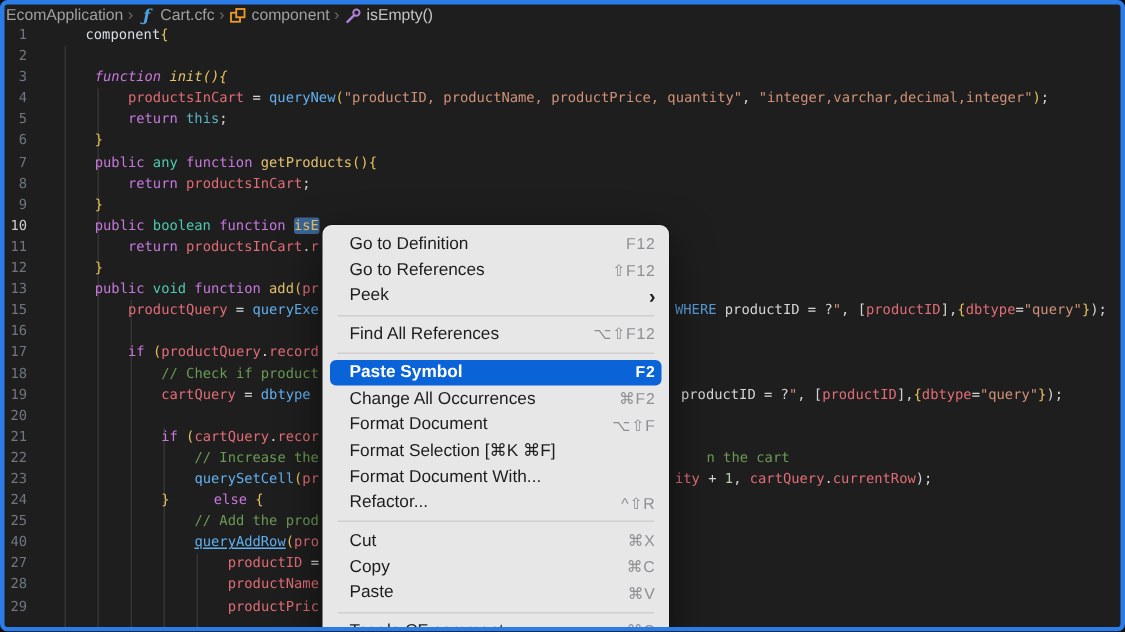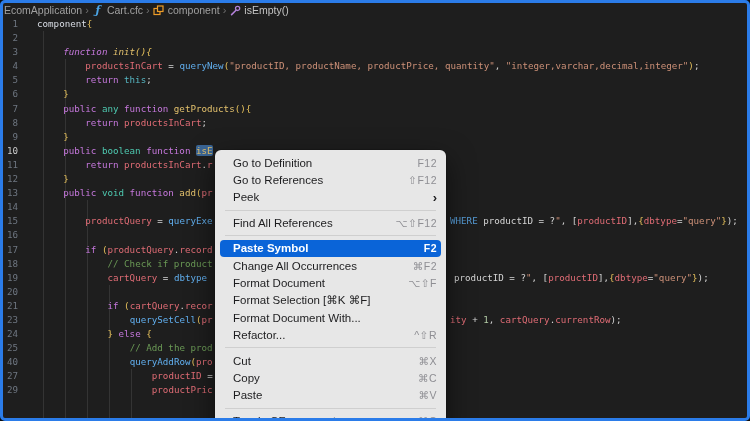--- a/index.html
+++ b/index.html
@@ -82,21 +82,21 @@
 
     <div class="guide" style="left:40px;top:28px;height:387px;"></div>
     <div class="guide" style="left:62px;top:56px;height:359px;"></div>
     <div class="guide" style="left:84px;top:197px;height:218px;"></div>
     <div class="guide" style="left:106px;top:282px;height:133px;"></div>
     <div class="guide" style="left:128px;top:366px;height:49px;"></div>
 
     <div class="lines">
         <div class="line">
           <span class="ln">1</span>
-          <span class="code" style="left: 34px;"><span style="color: rgb(216, 220, 228);">component</span><span style="color: rgb(229, 192, 91);">{</span></span>
+          <span class="code" style="left: 54px;"><span style="color: rgb(216, 220, 228);">component</span><span style="color: rgb(229, 192, 91);">{</span></span>
         </div>
         <div class="line">
           <span class="ln">2</span>
           <span class="code" style="left: 38px;"></span>
         </div>
         <div class="line">
           <span class="ln">3</span>
           <span class="code" style="left: 60.16px; font-style: italic;"><span style="color: rgb(198, 120, 221);">function </span><span style="color: rgb(226, 192, 108);">init</span><span style="color: rgb(229, 192, 91);">(){</span></span>
         </div>
         <div class="line">
@@ -131,24 +131,20 @@
           <span class="ln">11</span>
           <span class="code" style="left: 82.32px;"><span style="color: rgb(198, 120, 221);">return </span><span style="color: rgb(224, 108, 117);">productsInCart</span><span style="color: rgb(212, 212, 212);">.</span><span style="color: rgb(224, 108, 117);">r</span></span>
         </div>
         <div class="line">
           <span class="ln">12</span>
           <span class="code" style="left: 60.16px;"><span style="color: rgb(229, 192, 91);">}</span></span>
         </div>
         <div class="line">
           <span class="ln">13</span>
           <span class="code" style="left: 60.16px;"><span style="color: rgb(198, 120, 221);">public </span><span style="color: rgb(78, 201, 176);">void </span><span style="color: rgb(198, 120, 221);">function </span><span style="color: rgb(226, 192, 108);">add</span><span style="color: rgb(229, 192, 91);">(</span><span style="color: rgb(224, 108, 117);">pr</span></span>
-        </div>
-        <div class="line">
-          <span class="ln">14</span>
-          <span class="code" style="left: 38px;"></span>
         </div>
         <div class="line">
           <span class="ln">15</span>
           <span class="code" style="left: 82.32px;"><span style="color: rgb(224, 108, 117);">productQuery </span><span style="color: rgb(212, 212, 212);">= </span><span style="color: rgb(97, 175, 239);">queryExe</span></span>
           <span class="rfrag" style="left: 447px;"><span style="color: rgb(86, 156, 214);">WHERE </span><span style="color: rgb(212, 212, 212);">productID </span><span style="color: rgb(212, 212, 212);">= </span><span style="color: rgb(212, 212, 212);">?</span><span style="color: rgb(206, 145, 120);">"</span><span style="color: rgb(212, 212, 212);">, </span><span style="color: rgb(212, 212, 212);">[</span><span style="color: rgb(224, 108, 117);">productID</span><span style="color: rgb(212, 212, 212);">]</span><span style="color: rgb(212, 212, 212);">,</span><span style="color: rgb(229, 192, 91);">{</span><span style="color: rgb(224, 108, 117);">dbtype</span><span style="color: rgb(212, 212, 212);">=</span><span style="color: rgb(206, 145, 120);">"query"</span><span style="color: rgb(229, 192, 91);">}</span><span style="color: rgb(212, 212, 212);">);</span></span>
         </div>
         <div class="line">
           <span class="ln">16</span>
           <span class="code" style="left: 38px;"></span>
         </div>
@@ -167,39 +163,48 @@
         </div>
         <div class="line">
           <span class="ln">20</span>
           <span class="code" style="left: 38px;"></span>
         </div>
         <div class="line">
           <span class="ln">21</span>
           <span class="code" style="left: 104.48px;"><span style="color: rgb(198, 120, 221);">if </span><span style="color: rgb(229, 192, 91);">(</span><span style="color: rgb(224, 108, 117);">cartQuery</span><span style="color: rgb(212, 212, 212);">.</span><span style="color: rgb(224, 108, 117);">recor</span></span>
         </div>
         <div class="line">
+          <span class="ln">22</span>
+          <span class="code" style="left: 126.64px;"><span style="color: rgb(106, 153, 85);">// Increase the</span></span>
+          <span class="rfrag" style="left: 468px;"><span style="color: rgb(106, 153, 85);">n the cart</span></span>
+        </div>
+        <div class="line">
           <span class="ln">23</span>
           <span class="code" style="left: 126.64px;"><span style="color: rgb(97, 175, 239);">querySetCell</span><span style="color: rgb(229, 192, 91);">(</span><span style="color: rgb(224, 108, 117);">pr</span></span>
           <span class="rfrag" style="left: 447px;"><span style="color: rgb(224, 108, 117);">ity </span><span style="color: rgb(212, 212, 212);">+ </span><span style="color: rgb(181, 206, 168);">1</span><span style="color: rgb(212, 212, 212);">, </span><span style="color: rgb(224, 108, 117);">cartQuery</span><span style="color: rgb(212, 212, 212);">.</span><span style="color: rgb(224, 108, 117);">currentRow</span><span style="color: rgb(212, 212, 212);">);</span></span>
         </div>
         <div class="line">
           <span class="ln">24</span>
-          <span class="code" style="left: 104.48px;"><span style="color: rgb(229, 192, 91);">} </span><span style="color: rgb(198, 120, 221);">else </span><span style="color: rgb(229, 192, 91);">{</span></span>
+          <span class="code" style="left: 104.48px;"><span style="color: rgb(229, 192, 91);">} </span><span style="color: rgb(198, 120, 221); margin-left: 24px;">else </span><span style="color: rgb(229, 192, 91);">{</span></span>
         </div>
         <div class="line">
           <span class="ln">25</span>
           <span class="code" style="left: 126.64px;"><span style="color: rgb(106, 153, 85);">// Add the prod</span></span>
         </div>
         <div class="line">
           <span class="ln">40</span>
-          <span class="code" style="left: 126.64px;"><span style="color: rgb(97, 175, 239);">queryAddRow</span><span style="color: rgb(229, 192, 91);">(</span><span style="color: rgb(224, 108, 117);">pro</span></span>
+          <span class="code" style="left: 126.64px;"><span style="color: rgb(97, 175, 239); text-decoration: underline;">queryAddRow</span><span style="color: rgb(229, 192, 91);">(</span><span style="color: rgb(224, 108, 117);">pro</span></span>
         </div>
         <div class="line">
           <span class="ln">27</span>
           <span class="code" style="left: 148.8px;"><span style="color: rgb(224, 108, 117);">productID </span><span style="color: rgb(212, 212, 212);">=</span></span>
+        </div>
+        <div class="line">
+          <span class="ln">28</span>
+          <span class="code" style="left: 148.8px;"><span style="color: rgb(224, 108, 117);">productName</span></span>
         </div>
         <div class="line">
           <span class="ln">29</span>
           <span class="code" style="left: 148.8px;"><span style="color: rgb(224, 108, 117);">productPric</span></span>
         </div>
       </div>
 
     <div class="menu">
         <div class="mi">
           <span class="lab">Go to Definition</span>

